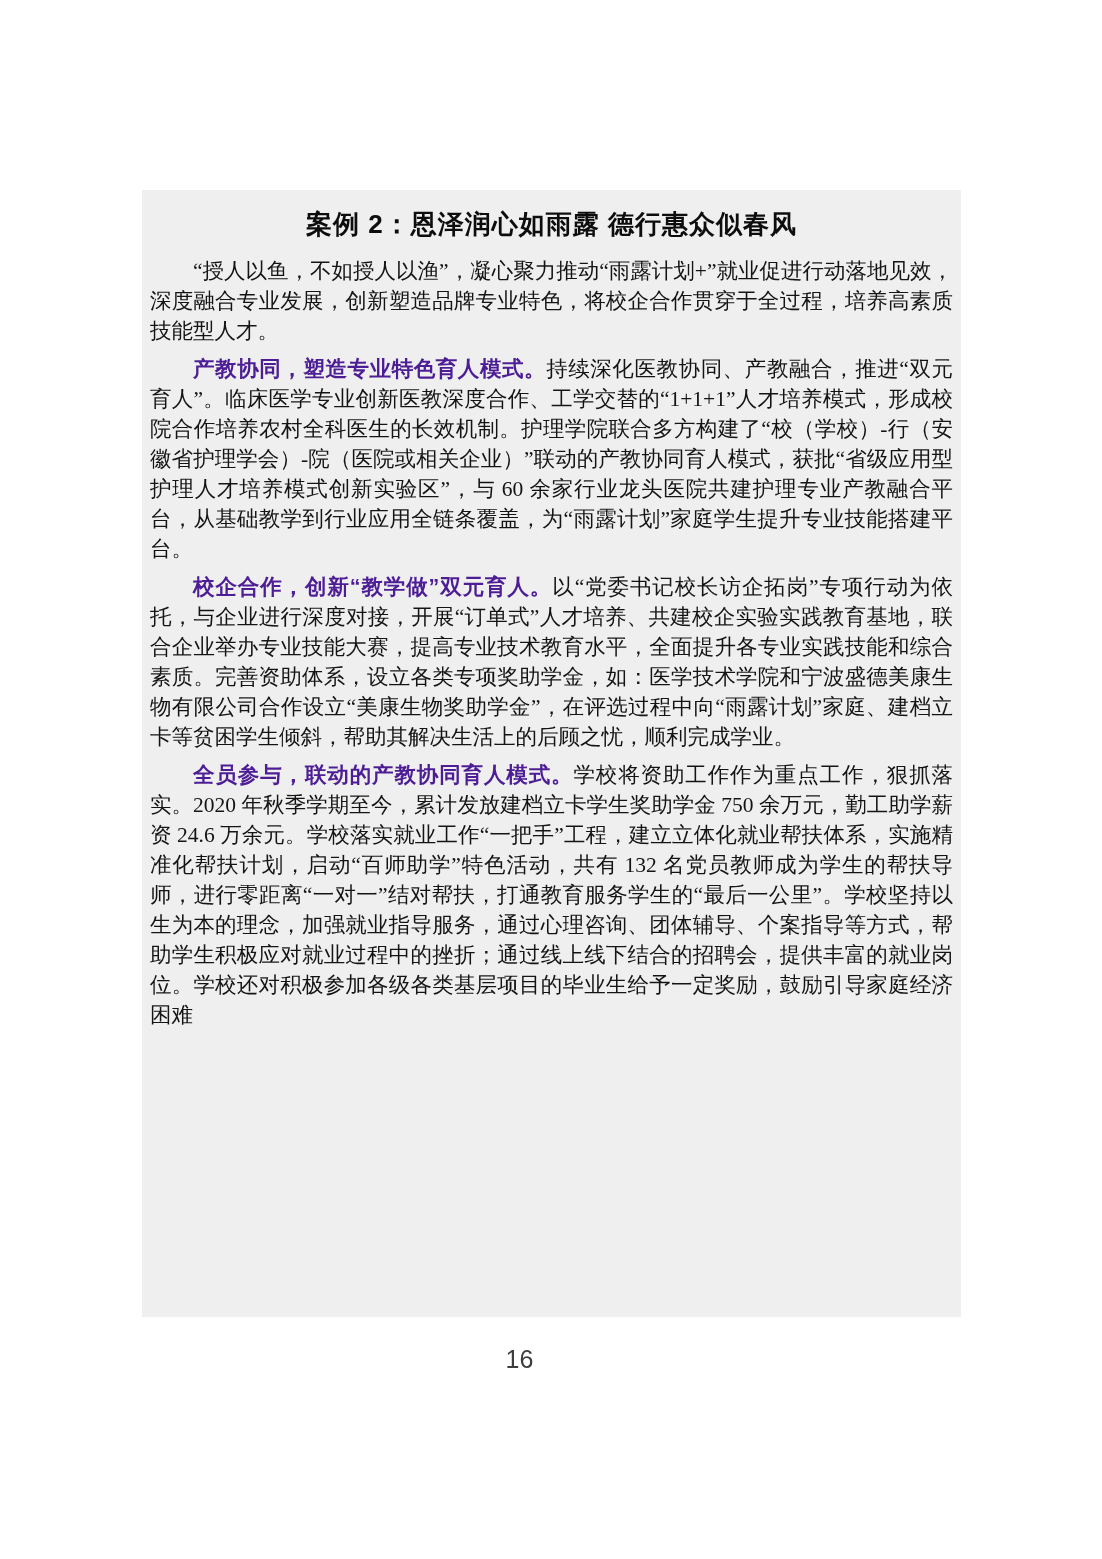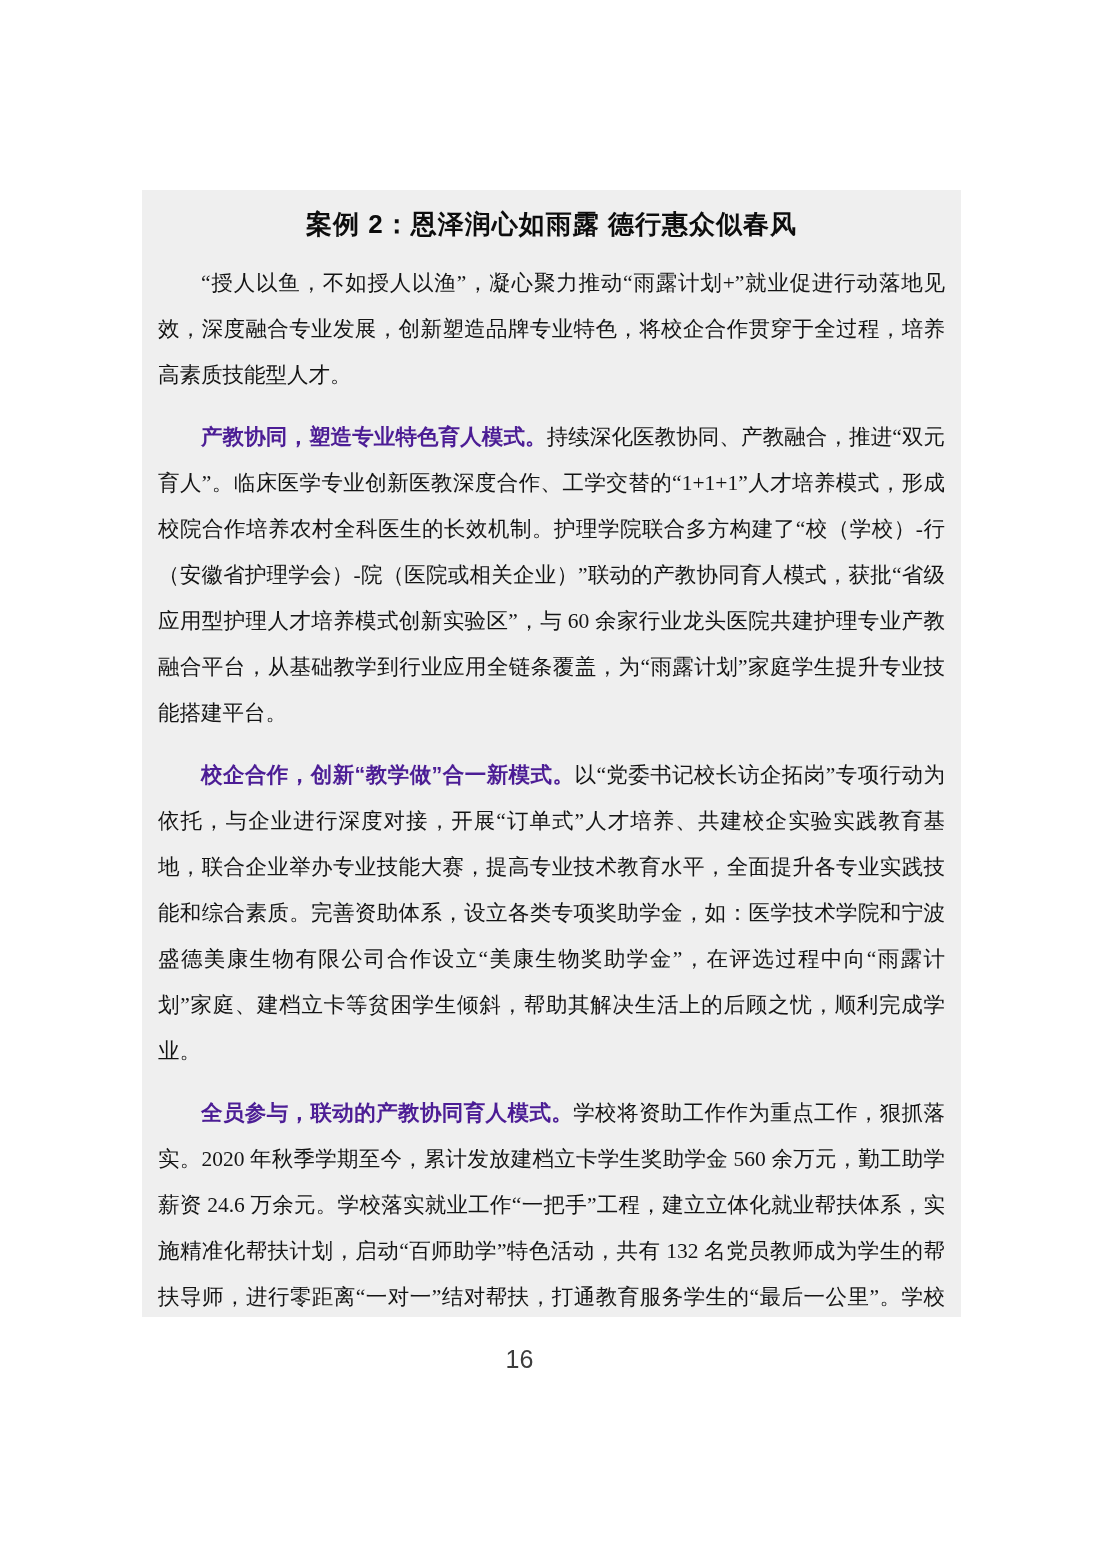--- a/index.html
+++ b/index.html
@@ -28,24 +28,24 @@
     margin: 14px 0 12px 0;
     text-align: center;
     font-family: "Liberation Sans", "DejaVu Sans", sans-serif;
     font-weight: 700;
     font-size: 26px;
     line-height: 40px;
     color: #0d0d0d;
     letter-spacing: 1px;
   }
   .body-para {
-    margin: 16px;
+    margin: 8px;
     font-family: "Liberation Serif", "DejaVu Serif", serif;
     font-size: 21.5px;
-    line-height: 46px;
+    line-height: 30px;
     color: #141414;
     text-align: justify;
     text-justify: inter-ideograph;
     text-indent: 2em;
   }
   .para-lead {
     font-family: "Liberation Sans", "DejaVu Sans", sans-serif;
     font-weight: 700;
     color: #4c1d95;
   }
@@ -67,21 +67,21 @@
 <div class="page">
 
   <div class="content-block">
 
     <h1 class="doc-title">案例 2：恩泽润心如雨露 德行惠众似春风</h1>
 
     <p class="body-para"><span class="para-lead"></span><span>“授人以鱼，不如授人以渔”，凝心聚力推动“雨露计划+”就业促进行动落地见效，深度融合专业发展，创新塑造品牌专业特色，将校企合作贯穿于全过程，培养高素质技能型人才。</span></p>
 
     <p class="body-para"><span class="para-lead">产教协同，塑造专业特色育人模式。</span><span>持续深化医教协同、产教融合，推进“双元育人”。临床医学专业创新医教深度合作、工学交替的“1+1+1”人才培养模式，形成校院合作培养农村全科医生的长效机制。护理学院联合多方构建了“校（学校）-行（安徽省护理学会）-院（医院或相关企业）”联动的产教协同育人模式，获批“省级应用型护理人才培养模式创新实验区”，与 60 余家行业龙头医院共建护理专业产教融合平台，从基础教学到行业应用全链条覆盖，为“雨露计划”家庭学生提升专业技能搭建平台。</span></p>
 
-    <p class="body-para"><span class="para-lead">校企合作，创新“教学做”合一新模式。</span><span>以“党委书记校长访企拓岗”专项行动为依托，与企业进行深度对接，开展“订单式”人才培养、共建校企实验实践教育基地，联合企业举办专业技能大赛，提高专业技术教育水平，全面提升各专业实践技能和综合素质。完善资助体系，设立各类专项奖助学金，如：医学技术学院和宁波盛德美康生物有限公司合作设立“美康生物奖助学金”，在评选过程中向“雨露计划”家庭、建档立卡等贫困学生倾斜，帮助其解决生活上的后顾之忧，顺利完成学业。</span></p>
+    <p class="body-para"><span class="para-lead">校企合作，创新“教学做”双元育人。</span><span>以“党委书记校长访企拓岗”专项行动为依托，与企业进行深度对接，开展“订单式”人才培养、共建校企实验实践教育基地，联合企业举办专业技能大赛，提高专业技术教育水平，全面提升各专业实践技能和综合素质。完善资助体系，设立各类专项奖助学金，如：医学技术学院和宁波盛德美康生物有限公司合作设立“美康生物奖助学金”，在评选过程中向“雨露计划”家庭、建档立卡等贫困学生倾斜，帮助其解决生活上的后顾之忧，顺利完成学业。</span></p>
 
-    <p class="body-para"><span class="para-lead">全员参与，联动的产教协同育人模式。</span><span>学校将资助工作作为重点工作，狠抓落实。2020 年秋季学期至今，累计发放建档立卡学生奖助学金 560 余万元，勤工助学薪资 24.6 万余元。学校落实就业工作“一把手”工程，建立立体化就业帮扶体系，实施精准化帮扶计划，启动“百师助学”特色活动，共有 132 名党员教师成为学生的帮扶导师，进行零距离“一对一”结对帮扶，打通教育服务学生的“最后一公里”。学校坚持以生为本的理念，加强就业指导服务，通过心理咨询、团体辅导、个案指导等方式，帮助学生积极应对就业过程中的挫折；通过线上线下结合的招聘会，提供丰富的就业岗位。学校还对积极参加各级各类基层项目的毕业生给予一定奖励，鼓励引导家庭经济困难</span></p>
+    <p class="body-para"><span class="para-lead">全员参与，联动的产教协同育人模式。</span><span>学校将资助工作作为重点工作，狠抓落实。2020 年秋季学期至今，累计发放建档立卡学生奖助学金 750 余万元，勤工助学薪资 24.6 万余元。学校落实就业工作“一把手”工程，建立立体化就业帮扶体系，实施精准化帮扶计划，启动“百师助学”特色活动，共有 132 名党员教师成为学生的帮扶导师，进行零距离“一对一”结对帮扶，打通教育服务学生的“最后一公里”。学校坚持以生为本的理念，加强就业指导服务，通过心理咨询、团体辅导、个案指导等方式，帮助学生积极应对就业过程中的挫折；通过线上线下结合的招聘会，提供丰富的就业岗位。学校还对积极参加各级各类基层项目的毕业生给予一定奖励，鼓励引导家庭经济困难</span></p>
 
   </div>
 
   <div class="page-number">16</div>
 
 </div>
 
 </body></html>

